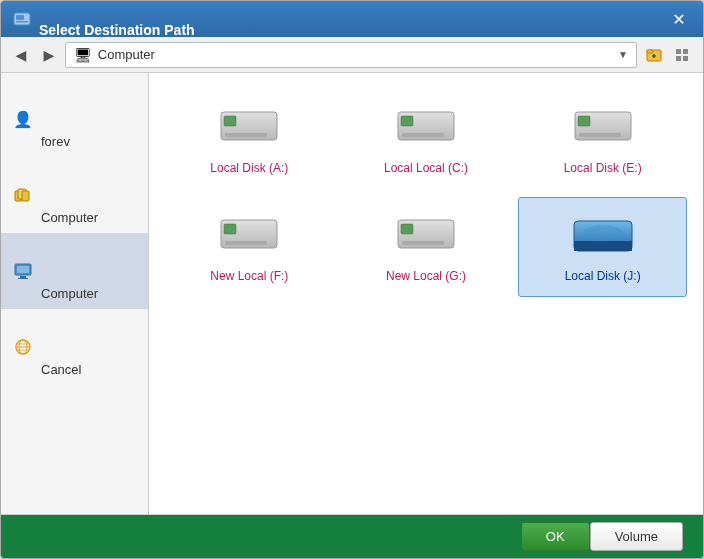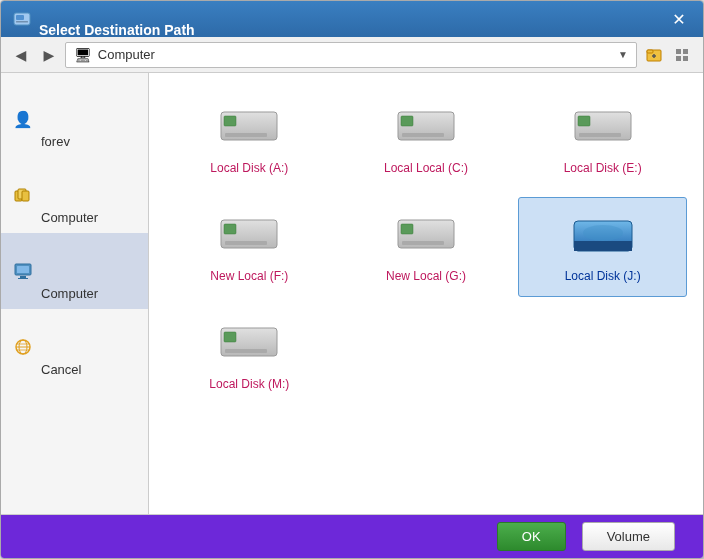--- a/index.html
+++ b/index.html
@@ -217,26 +217,26 @@
       text-align: center;
       line-height: 1.3;
     }
     
     .file-item.selected .file-label {
       color: #003399;
       font-weight: 400;
     }
     
     .footer {
-      background: #6d28d9;
+      background: #15803d;
       border-top: 1px solid #ccc;
-      padding: 8px 28px;
+      padding: 8px 20px;
       display: flex;
       justify-content: flex-end;
-      gap: 16px;
+      gap: 0;
       height: 44px;
       align-items: center;
       flex-shrink: 0;
     }
     
     .btn {
       padding: 6px 24px;
       border: 1px solid #aaa;
       border-radius: 3px;
       cursor: pointer;
@@ -460,39 +460,20 @@
             <linearGradient id="blueGrad" x1="0" y1="0" x2="0" y2="1">
               <stop offset="0%" stop-color="#70b8e8"></stop>
               <stop offset="100%" stop-color="#2068b0"></stop>
             </linearGradient>
           </defs>
         </svg>
       </div>
     </div>
     <span class="file-label">Local Disk (J:)</span>
   </div>
-          <div class="file-item">
-    <div class="file-icon-wrapper">
-
-      <div class="drive-icon">
-        <svg width="58" height="40" viewBox="0 0 58 40">
-          <rect x="1" y="6" width="56" height="28" rx="3" fill="url(#grayGrad10)" stroke="#999" stroke-width="1"></rect>
-          <rect x="4" y="10" width="12" height="10" rx="1" fill="#5a9a5a" stroke="#3a7a3a" stroke-width="0.5"></rect>
-          <rect x="5" y="27" width="42" height="4" rx="1" fill="#aaa"></rect>
-          <defs>
-            <linearGradient id="grayGrad10" x1="0" y1="0" x2="0" y2="1">
-              <stop offset="0%" stop-color="#e0e0e0"></stop>
-              <stop offset="100%" stop-color="#b8b8b8"></stop>
-            </linearGradient>
-          </defs>
-        </svg>
-      </div>
-    </div>
-    <span class="file-label">Local Disk (M:)</span>
-  </div>
         </div>
     </div>
 
   </div>
 
   <div class="footer">
     <button class="btn btn-ok">OK</button>
     <button class="btn btn-cancel">Volume</button>
   </div>
 

